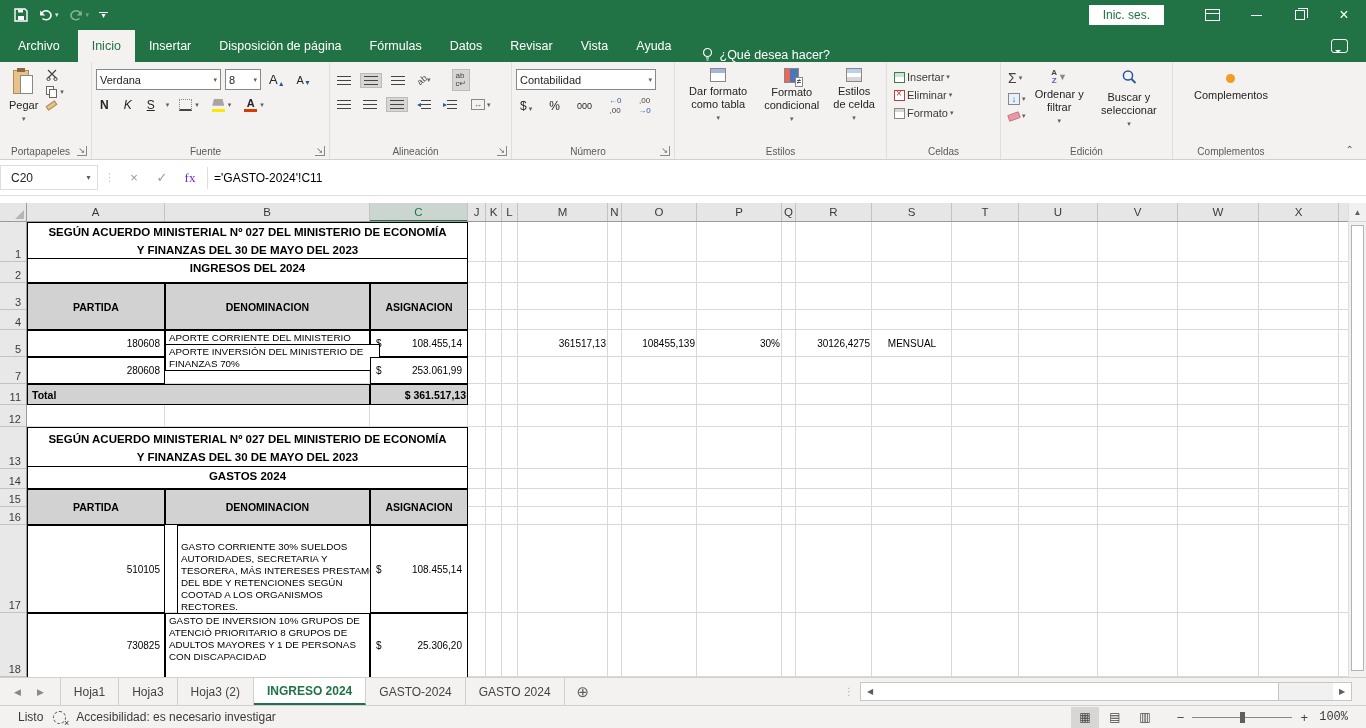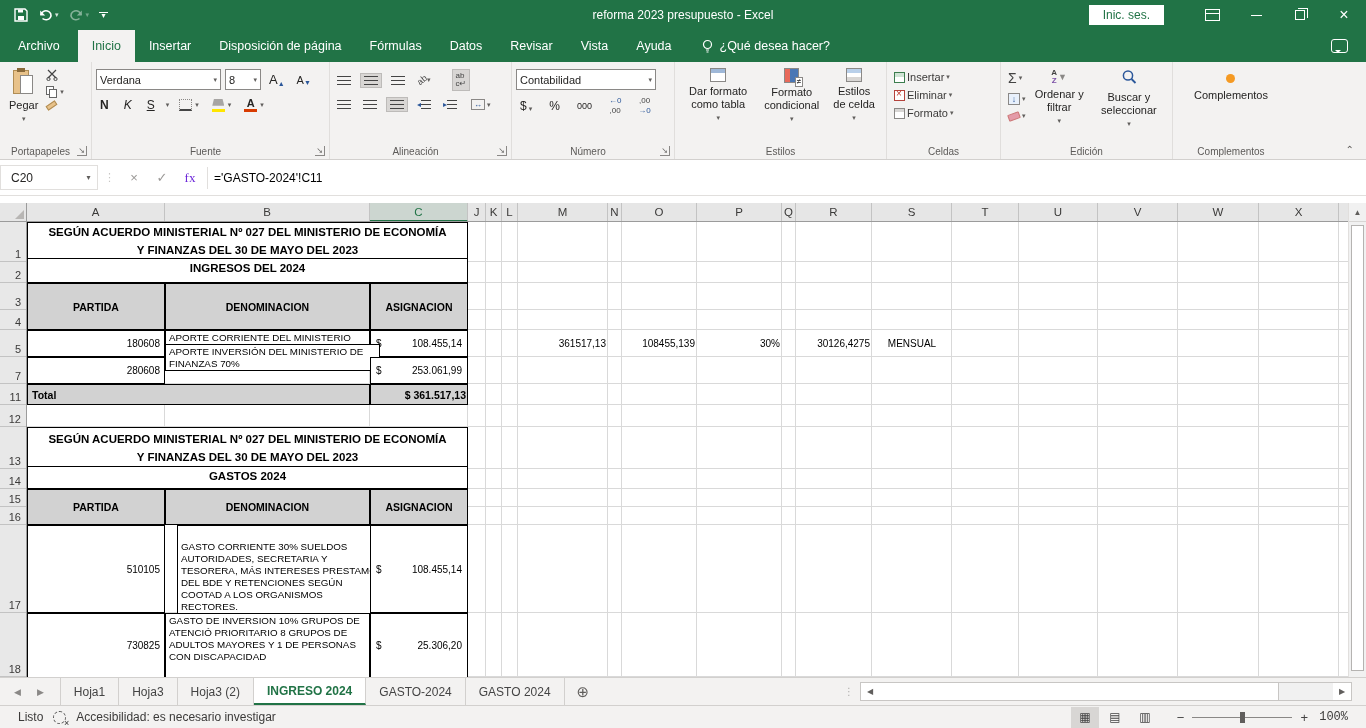--- a/index.html
+++ b/index.html
@@ -22,21 +22,21 @@
   .ribbondisp:before { content:""; position:absolute; left:0; right:0; top:3px; border-top:1px solid #fff; }
   .restore { width:10px; height:10px; border:1px solid #fff; position:relative; }
   .restore:before { content:""; position:absolute; left:2px; top:-3px; width:9px; height:9px; border:1px solid #fff; border-left:none; border-bottom:none; }
   .minig { width:11px; border-top:1px solid #fff; }
 
   
   .menubar { height:32px; background:#217346; display:flex; align-items:stretch; color:#fff; flex:0 0 32px; }
   .mtab { display:flex; align-items:center; padding:0 14px; font-size:12.5px; cursor:default; }
   .mtab.first { padding:0 18px; }
   .mtab.active { background:#f3f2f1; color:#217346; }
-  .tellme { display:flex; align-items:center; gap:7px; margin-left:16px; font-size:12.5px; }
+  .tellme { display:flex; align-items:flex-end; gap:7px; margin-left:16px; font-size:12.5px; }
   .menubar .spacer { flex:1; }
   .comment-ic { width:17px; height:14px; border:1px solid #fff; border-radius:3px; margin:auto 18px; position:relative; }
   .comment-ic:before { content:""; position:absolute; left:3px; bottom:-4px; border:3px solid transparent; border-top-color:#fff; }
 
   
   .ribbon { height:98px; background:#f3f2f1; border-bottom:1px solid #d2d0ce; display:flex; position:relative; flex:0 0 98px; }
   .rgroup { position:relative; display:flex; align-items:flex-start; padding:3px 4px 17px 4px; border-right:1px solid #e0dedc; }
   .glabel { position:absolute; bottom:2px; left:0; right:10px; text-align:center; font-size:10px; color:#5c5a58; white-space:nowrap; }
   .glabel.full { right:0; }
   .launcher { position:absolute; bottom:3px; right:4px; width:10px; height:10px; color:#6a6866; font-size:8px; line-height:10px; text-align:center; border-right:1px solid #8a8886; border-bottom:1px solid #8a8886; }
@@ -170,21 +170,20 @@
           </svg>
           <span class="ddv">▾</span>
       </span>
       <span class="qbtn">
         <span style="display:flex;flex-direction:column;align-items:center;line-height:6px;">
             <span style="width:9px;border-top:1.5px solid #fff;"></span>
             <span style="font-size:8px;">▾</span>
           </span>
       </span>
     </div>
-    <div class="win-title">reforma 2023 presupuesto  -  Excel</div>
     <div class="tb-right">
       <span class="signin">Inic. ses.</span>
       <span class="wbtn">
           <span class="ribbondisp"></span>
         </span>
       <span class="wbtn">
           <span class="minig"></span>
         </span>
       <span class="wbtn">
           <span class="restore"></span>

